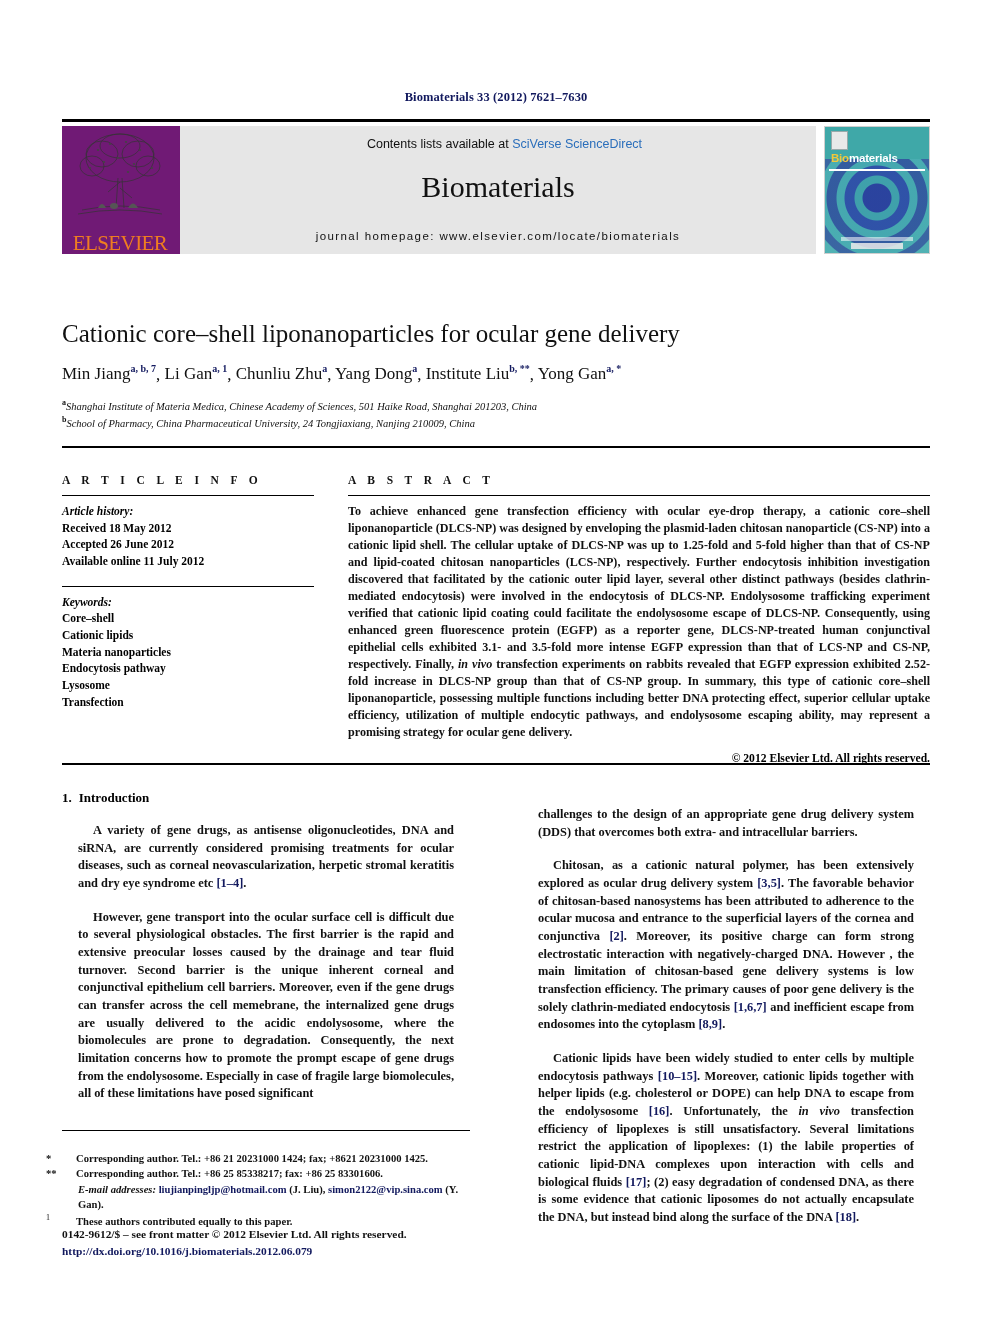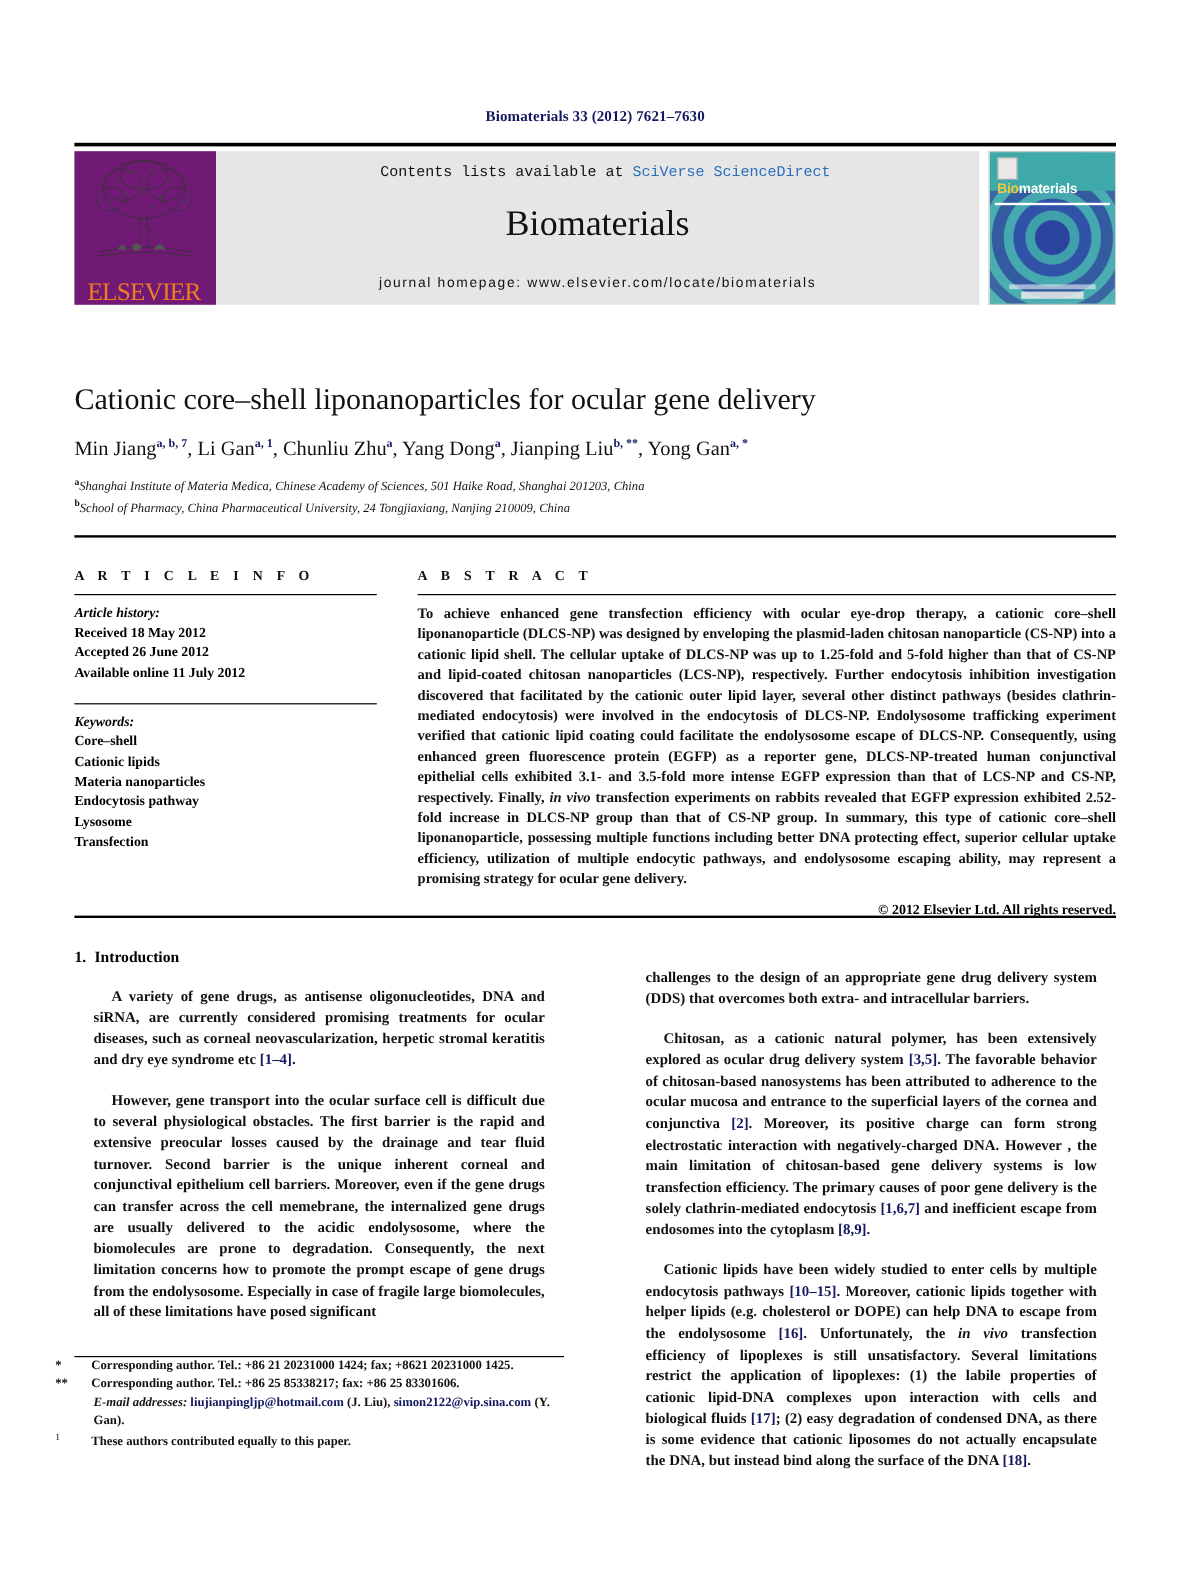--- a/index.html
+++ b/index.html
@@ -74,21 +74,21 @@
   }
   .masthead-center {
     flex: 1 1 auto;
     background: #e6e6e6;
     position: relative;
   }
   .contents-line {
     position: absolute;
     top: 11px; left: 0; right: 0;
     text-align: center;
-    font-family: Liberation Mono, monospace;
+    font-family: Liberation Sans, sans-serif;
     font-size: 12.5px;
     color: #111;
     margin-left: 13px;
   }
   .contents-line .sd-link {
     color: #2a6ebb;
   }
   .journal-name {
     position: absolute;
     top: 44px; left: 0; right: 0;
@@ -327,21 +327,21 @@
   .para + .para { margin-top: 0; }
   .ref { color: #12195e; }
   .para .it { font-style: italic; }
 
   
   .footnotes {
     position: absolute;
     left: 62px; top: 1112px;
     width: 408px;
     border-top: 1.4px solid #000;
-    padding-top: 0;
+    padding-top: 20px;
   }
   .fn {
     font-family: "Liberation Serif", serif;
     font-size: 10.6px;
     font-weight: bold;
     line-height: 1.44;
     margin: 0;
     padding-left: 16px;
     text-indent: -16px;
     color: #111;
@@ -428,21 +428,21 @@
     </div>
   </div>
 
   <div class="title-block">
     <h1 class="article-title">Cationic core–shell liponanoparticles for ocular gene delivery</h1>
     <div class="authors">
       <span><span>Min Jiang</span><sup>a, b, 7</sup></span>,
       <span><span>Li Gan</span><sup>a, 1</sup></span>,
       <span><span>Chunliu Zhu</span><sup>a</sup></span>,
       <span><span>Yang Dong</span><sup>a</sup></span>,
-      <span><span>Jianping Liu</span><sup>b, **</sup></span>,
+      <span><span>Institute Liu</span><sup>b, **</sup></span>,
       <span><span>Yong Gan</span><sup>a, *</sup></span>
     </div>
     <p class="affil"><sup>a</sup><span>Shanghai Institute of Materia Medica, Chinese Academy of Sciences, 501 Haike Road, Shanghai 201203, China</span></p>
     <p class="affil"><sup>b</sup><span>School of Pharmacy, China Pharmaceutical University, 24 Tongjiaxiang, Nanjing 210009, China</span></p>
   </div>
 
   <div class="infoabs">
     <div class="infoabs-inner">
 
       <div class="col-info">
@@ -490,14 +490,18 @@
 
   </div>
 
   <div class="footnotes">
     <p class="fn"><span class="mark">*</span><span>Corresponding author. Tel.: +86 21 20231000 1424; fax; +8621 20231000 1425.</span></p>
     <p class="fn"><span class="mark">**</span><span>Corresponding author. Tel.: +86 25 85338217; fax: +86 25 83301606.</span></p>
     <p class="fn" style="padding-left:16px;text-indent:0"><span class="lbl">E-mail addresses:</span> <span class="mail">liujianpingljp@hotmail.com</span> <span>(J. Liu)</span>, <span class="mail">simon2122@vip.sina.com</span> <span>(Y. Gan)</span>.</p>
     <p class="fn"><span class="mark"><sup>1</sup></span><span>These authors contributed equally to this paper.</span></p>
   </div>
 
+  <div class="imprint">
+    <div>0142-9612/$ – see front matter © 2012 Elsevier Ltd. All rights reserved.</div>
+    <div class="doi">http://dx.doi.org/10.1016/j.biomaterials.2012.06.079</div>
+  </div>
 
 </div>
 
 </body></html>

